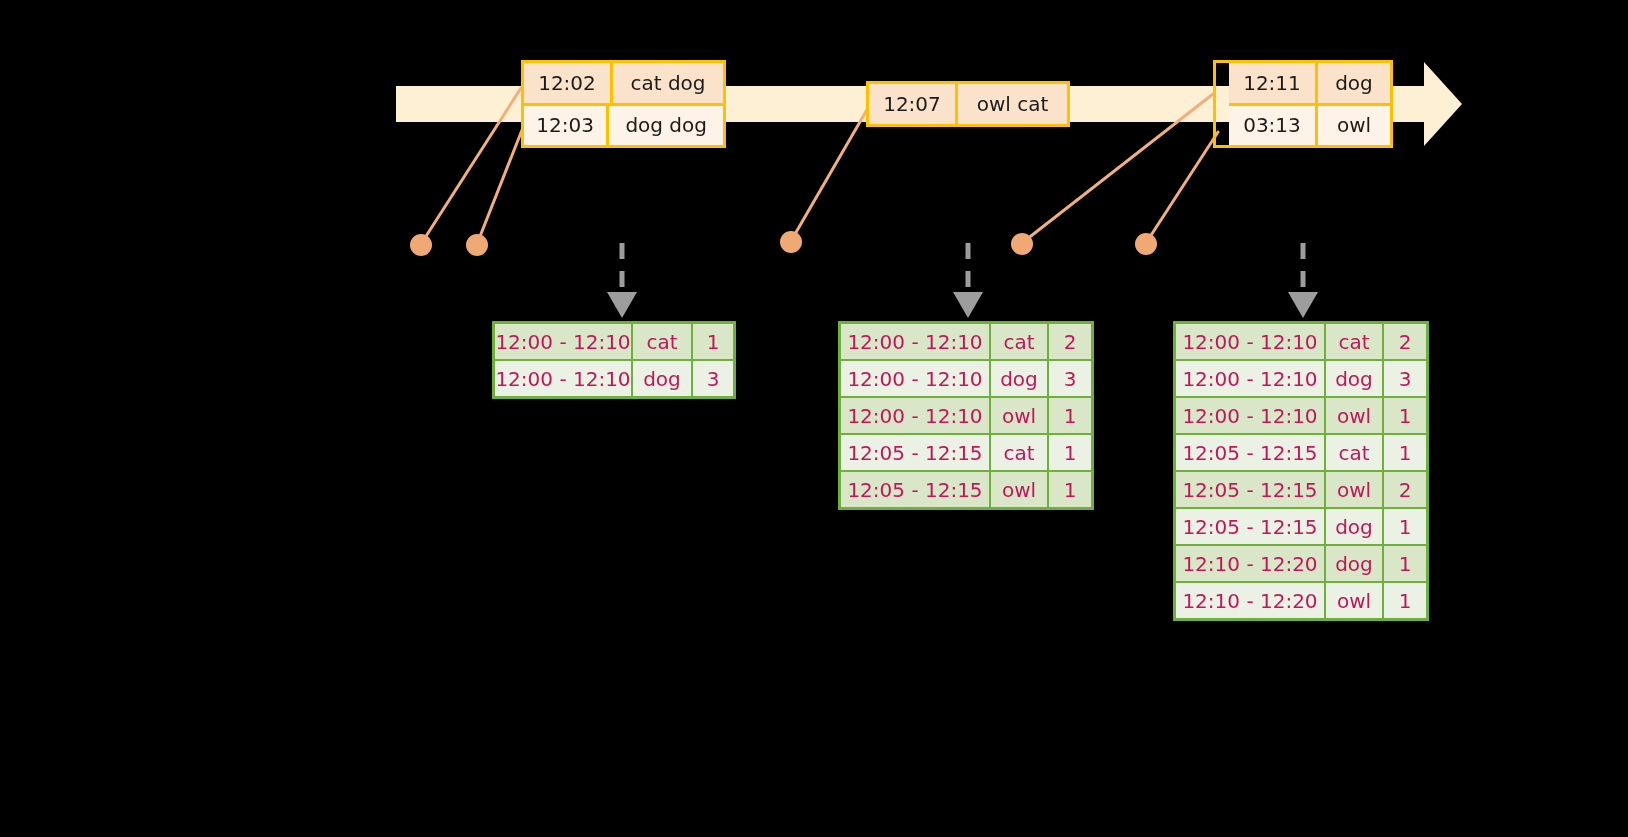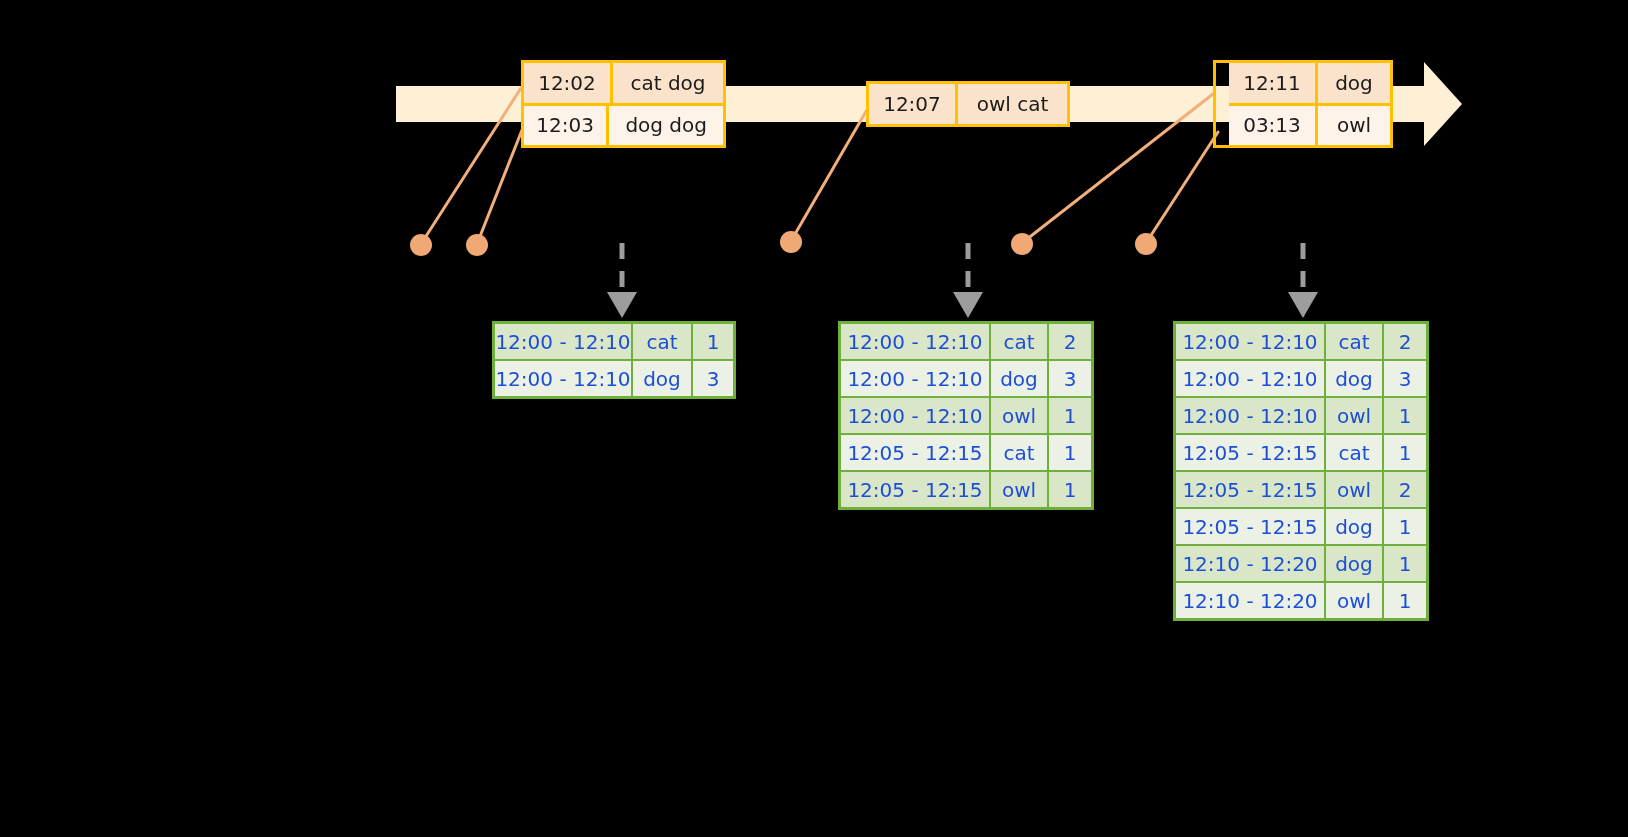--- a/index.html
+++ b/index.html
@@ -22,21 +22,21 @@
   .ev-words{flex:1;display:flex;align-items:center;justify-content:center;
             font-size:20px;color:#1b1b1b;padding:0 16px;white-space:nowrap;}
 
   
   .result-table{position:absolute;border:3px solid #6FB03C;box-sizing:border-box;
                 background:#6FB03C;display:flex;flex-direction:column;gap:2px;}
   .rt-row{display:flex;gap:2px;}
   .rt-row.even .rt-cell{background:#D9E6C8;}
   .rt-row.odd  .rt-cell{background:#EBF1E4;}
   .rt-cell{display:flex;align-items:center;justify-content:center;
-           font-size:20px;color:#1d4ed8;height:35px;box-sizing:border-box;}
+           font-size:20px;color:#be185d;height:35px;box-sizing:border-box;}
   .rt-win{width:152px;}
   .rt-key{width:56px;}
   .rt-cnt{width:42px;}
 
   
   .t1 .rt-win{width:136px;} .t1 .rt-key{width:58px;} .t1 .rt-cnt{width:40px;}
   .t2 .rt-win{width:148px;} .t2 .rt-key{width:56px;} .t2 .rt-cnt{width:42px;}
   .t3 .rt-win{width:148px;} .t3 .rt-key{width:56px;} .t3 .rt-cnt{width:42px;}
 </style>
 </head>

